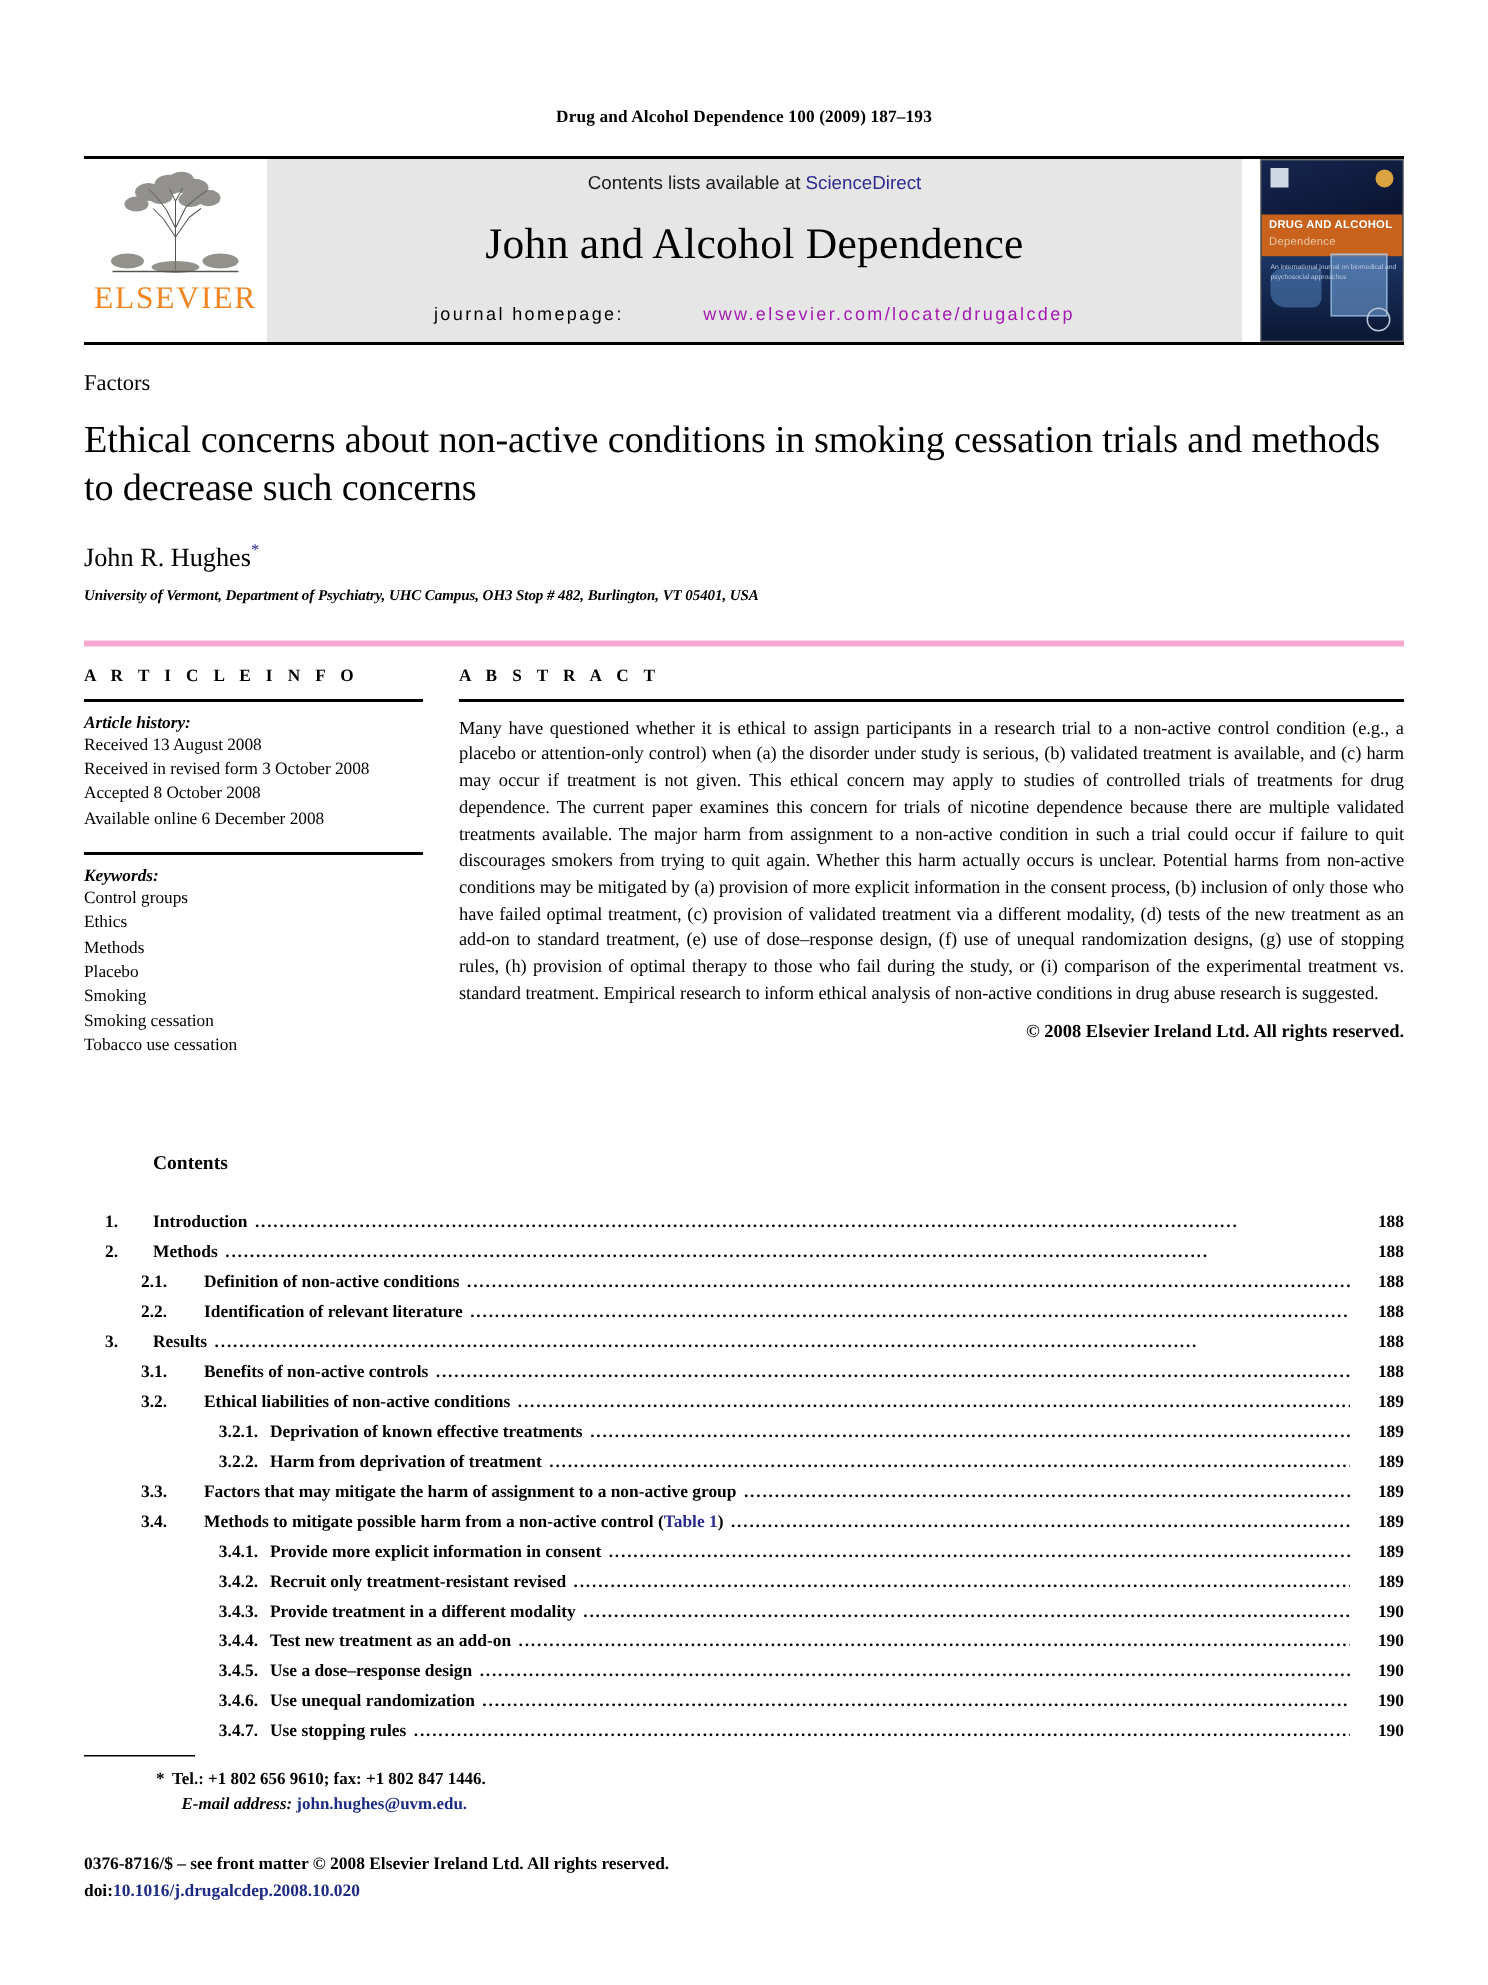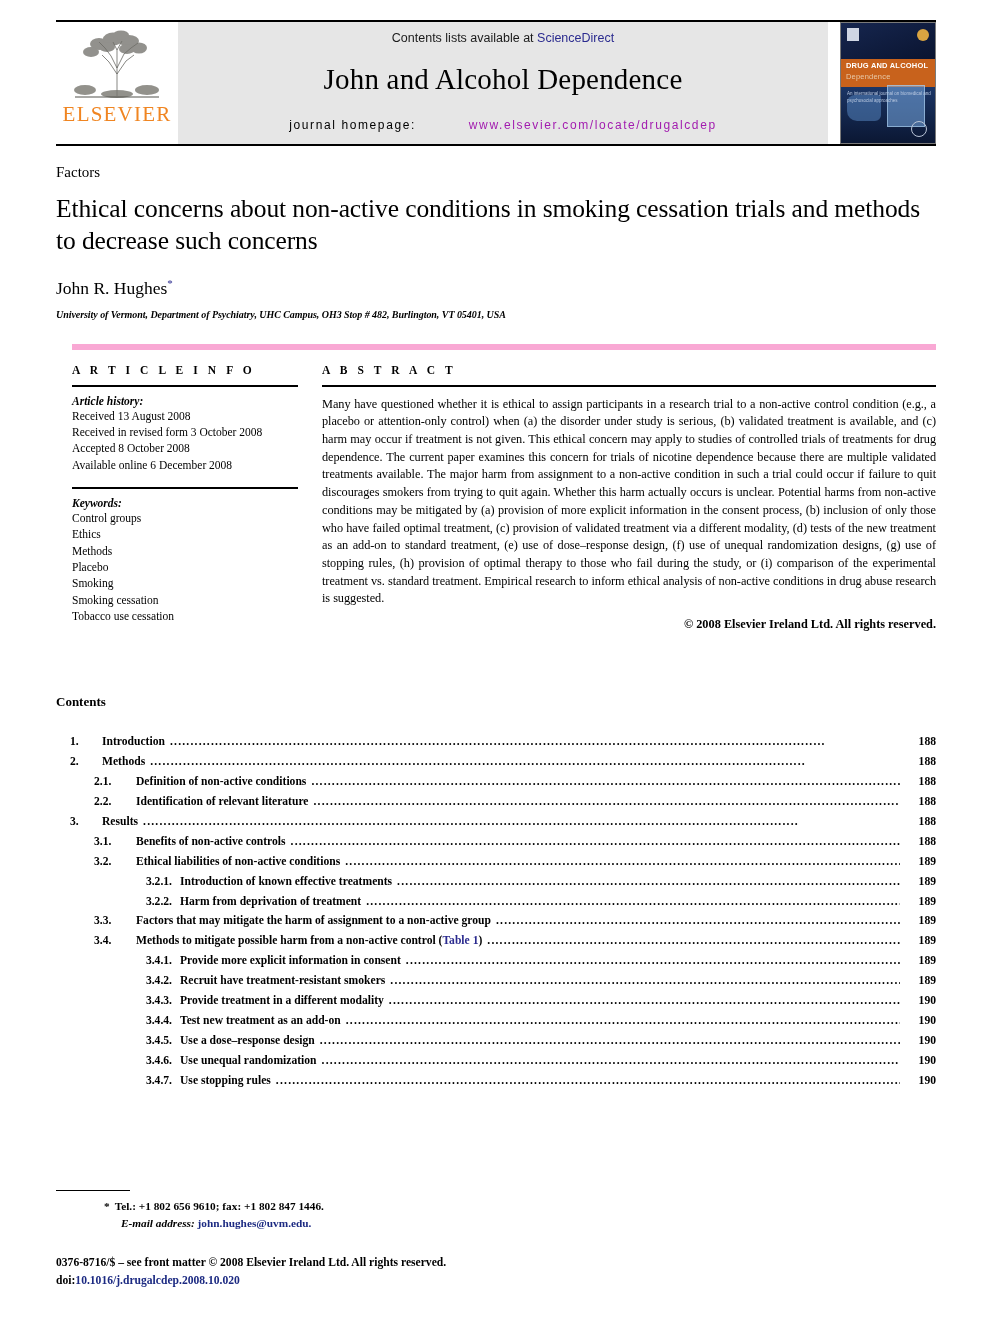--- a/index.html
+++ b/index.html
@@ -171,23 +171,22 @@
     font-style: italic;
     font-weight: bold;
     margin-top: 10px;
     letter-spacing: -.05px;
   }
 
   
   .info-abstract {
     display: flex;
     margin-top: 24px;
-    border-top: 6px solid #f9a8d4;
+    border-top: 4px solid #f9a8d4;
     padding-top: 0;
-    margin-left: 16px;
   }
   .col-info {
     width: 250px;
     flex: 0 0 250px;
     padding-top: 14px;
     padding-right: 24px;
     box-sizing: border-box;
   }
   .col-abstract {
     flex: 1 1 auto;
@@ -230,20 +229,21 @@
     text-align: right;
     margin-top: 9px;
     font-weight: bold;
   }
 
   
   .contents-heading {
     font-size: 13px;
     font-weight: bold;
     margin-top: 62px;
+    margin-left: 46px;
   }
   .toc { margin-top: 22px; }
   .toc-row {
     display: flex;
     align-items: baseline;
     font-size: 11.6px;
     line-height: 1.72;
     white-space: nowrap;
   }
   .toc-num {
@@ -296,20 +296,21 @@
   .fn-italic { font-style: italic; }
   .link-blue { color: #1c2a82; }
   .issn-block { margin-top: 22px; }
   .issn-line { font-size: 11.6px; font-weight: bold; line-height: 1.5; }
 </style>
 </head>
 <body>
 
 <div class="page">
 
+  <div class="running-head">Drug and Alcohol Dependence 100 (2009) 187–193</div>
 
   <div class="masthead">
 
     <div class="elsevier-logo">
       <svg class="tree-svg" width="96" height="72" viewBox="0 0 96 72">
         <g stroke="#55544f" stroke-width="0.7" fill="none">
           <path d="M48 68 L48 40 M48 46 L40 34 M48 46 L57 33 M48 40 L42 28 M48 40 L55 26"></path>
           <path d="M40 34 L33 27 M57 33 L65 27 M42 28 L36 20 M55 26 L62 20"></path>
           <path d="M36 20 L30 14 M62 20 L69 15 M48 40 L48 22 M48 22 L44 14 M48 22 L53 13"></path>
         </g>
@@ -440,21 +441,21 @@
         <span class="toc-page">188</span>
       </div>
       <div class="toc-row lvl2">
         <span class="toc-num">3.2.</span>
         <span class="toc-label">Ethical liabilities of non-active conditions</span>
         <span class="toc-dots">................................................................................................................................................................</span>
         <span class="toc-page">189</span>
       </div>
       <div class="toc-row lvl3">
         <span class="toc-num">3.2.1.</span>
-        <span class="toc-label">Introduction of known effective treatments</span>
+        <span class="toc-label">Deprivation of known effective treatments</span>
         <span class="toc-dots">................................................................................................................................................................</span>
         <span class="toc-page">189</span>
       </div>
       <div class="toc-row lvl3">
         <span class="toc-num">3.2.2.</span>
         <span class="toc-label">Harm from deprivation of treatment</span>
         <span class="toc-dots">................................................................................................................................................................</span>
         <span class="toc-page">189</span>
       </div>
       <div class="toc-row lvl2">
@@ -470,21 +471,21 @@
         <span class="toc-page">189</span>
       </div>
       <div class="toc-row lvl3">
         <span class="toc-num">3.4.1.</span>
         <span class="toc-label">Provide more explicit information in consent</span>
         <span class="toc-dots">................................................................................................................................................................</span>
         <span class="toc-page">189</span>
       </div>
       <div class="toc-row lvl3">
         <span class="toc-num">3.4.2.</span>
-        <span class="toc-label">Recruit have treatment-resistant smokers</span>
+        <span class="toc-label">Recruit only treatment-resistant revised</span>
         <span class="toc-dots">................................................................................................................................................................</span>
         <span class="toc-page">189</span>
       </div>
       <div class="toc-row lvl3">
         <span class="toc-num">3.4.3.</span>
         <span class="toc-label">Provide treatment in a different modality</span>
         <span class="toc-dots">................................................................................................................................................................</span>
         <span class="toc-page">190</span>
       </div>
       <div class="toc-row lvl3">

